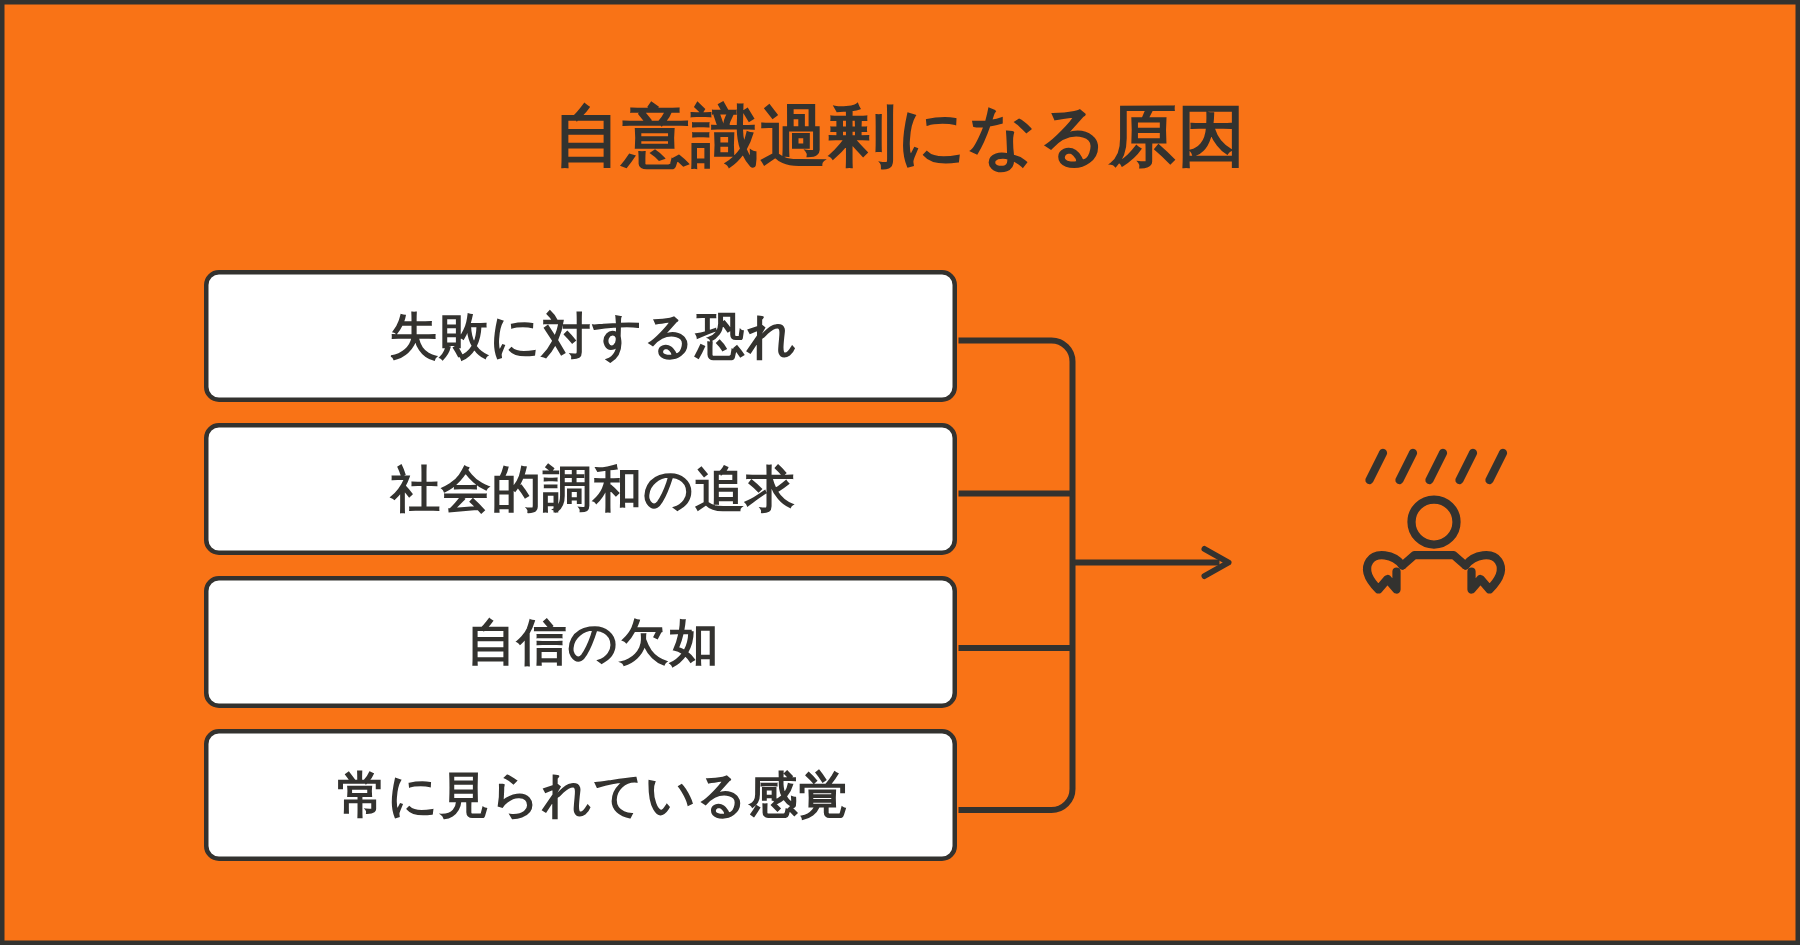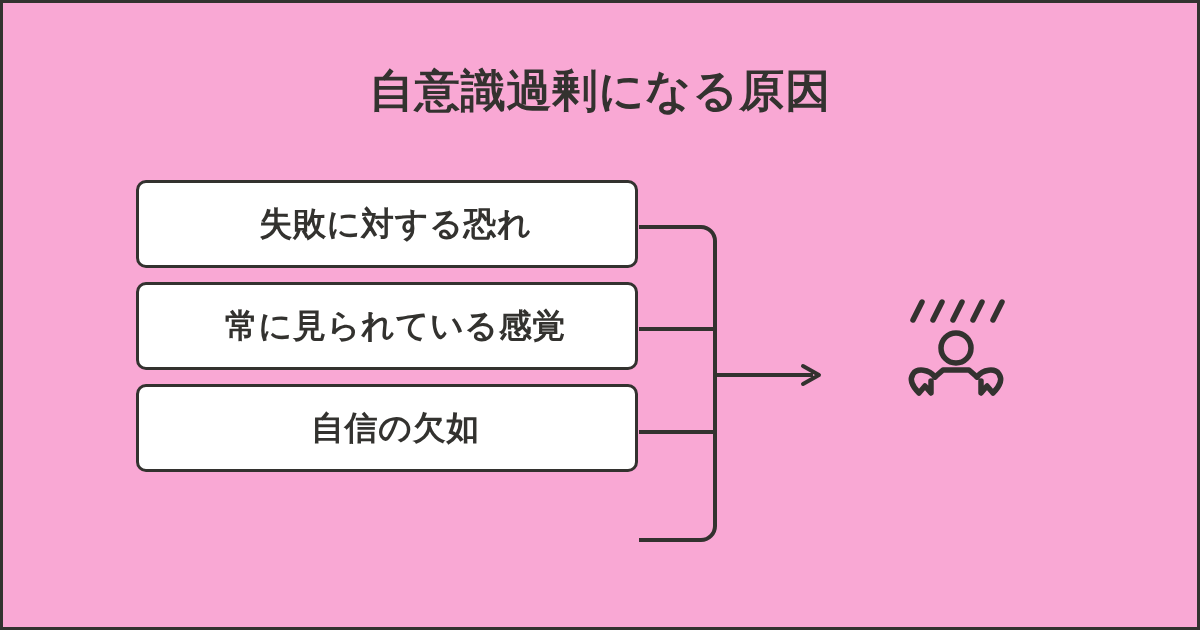--- a/index.html
+++ b/index.html
@@ -12,21 +12,21 @@
 
   body {
     font-family: "DejaVu Sans", "Liberation Sans", sans-serif;
     background: #f4f3ef;
   }
 
   #canvas {
     position: relative;
     width: 1200px;
     height: 630px;
-    background: #f9a8d4;
+    background: #f97316;
     border: 3px solid #33322f;
   }
 
   
   #diagram-title {
     position: absolute;
     top: 60px;
     left: 0;
     width: 1194px;
     text-align: center;
@@ -111,27 +111,30 @@
 <div id="canvas">
 
   <div id="diagram-title">自意識過剰になる原因</div>
 
   <div id="cause-list">
 
     <div class="cause-box">
       <span class="cause-label">失敗に対する恐れ</span>
     </div>
 
-
     <div class="cause-box">
-      <span class="cause-label">常に見られている感覚</span>
+      <span class="cause-label">社会的調和の追求</span>
     </div>
 
     <div class="cause-box">
       <span class="cause-label">自信の欠如</span>
+    </div>
+
+    <div class="cause-box">
+      <span class="cause-label">常に見られている感覚</span>
     </div>
 
   </div>
 
   <svg id="connector" viewBox="0 0 200 400" aria-hidden="true">
     <g fill="none" stroke="#33322f" stroke-width="4" stroke-linecap="butt">
 
       <path d="M 6 44 L 68 44 A 14 14 0 0 1 82 58 L 82 343 A 14 14 0 0 1 68 357 L 6 357"></path>
       <line x1="6" y1="146" x2="82" y2="146"></line>
       <line x1="6" y1="249" x2="82" y2="249"></line>

